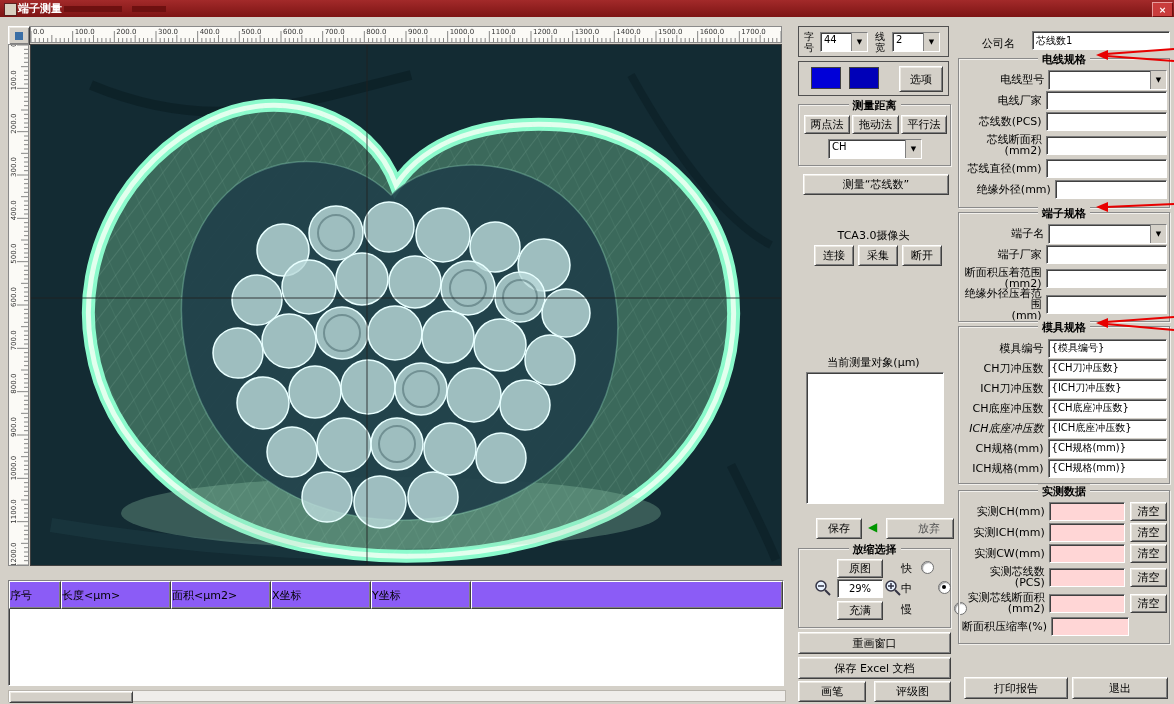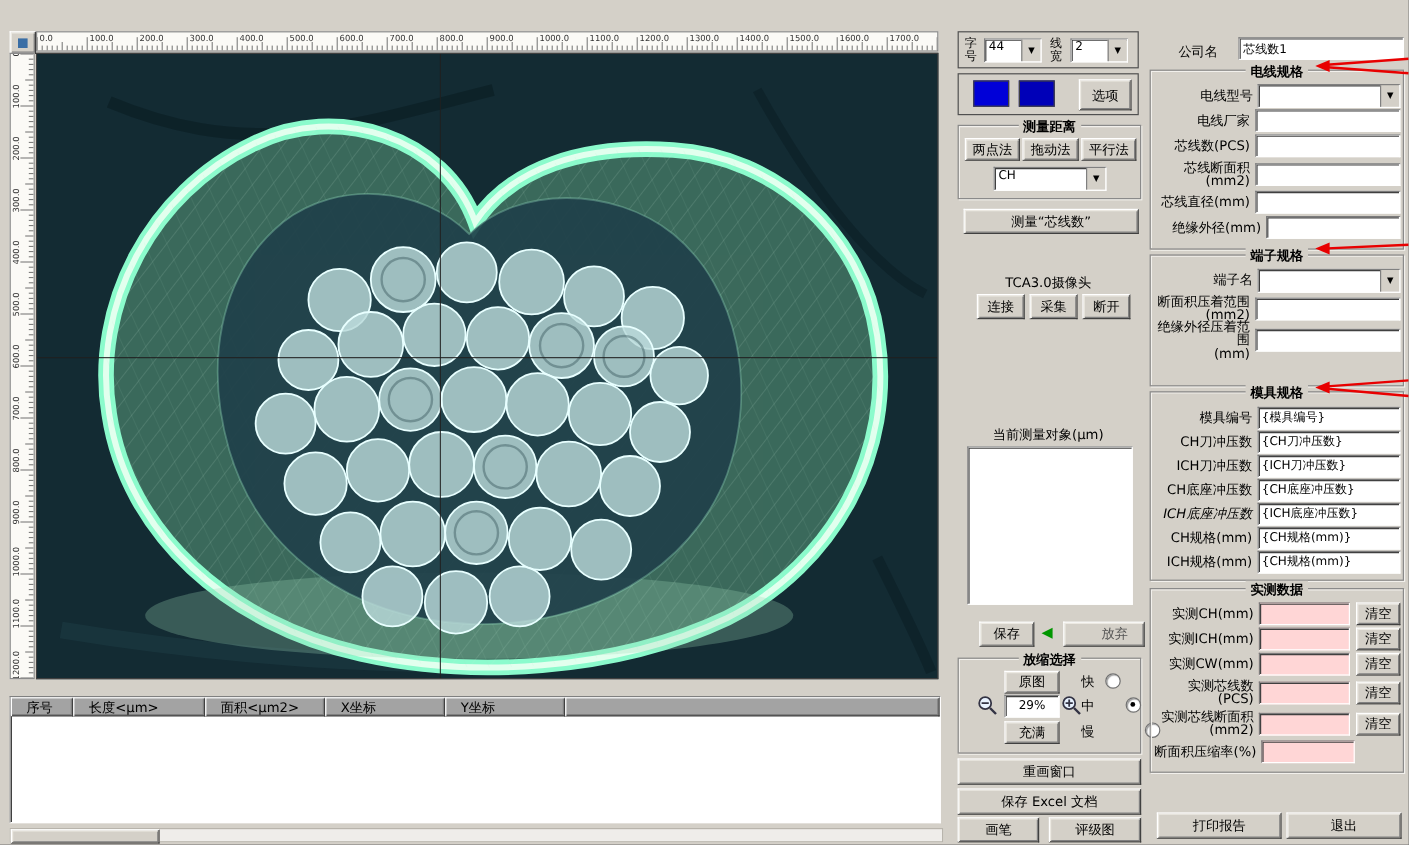--- a/index.html
+++ b/index.html
@@ -26,34 +26,43 @@
   .flab{text-align:right;margin-right:4px;white-space:pre-line;line-height:11px;font-size:11px;}
   .tfield{height:17px;background:#fff;border:1px solid;border-color:#7a7a7a #fff #fff #7a7a7a;
           box-shadow:inset 1px 1px 0 #404040;display:flex;align-items:center;
           padding:0 3px;font-size:10px;overflow:hidden;white-space:nowrap;}
   .pink{background:#ffd6d6;}
   .clearbtn{width:36px;height:17px;margin-left:5px;font-size:11px;}
   .rd{width:11px;height:11px;border-radius:50%;background:#fff;border:1px solid #707070;
       box-shadow:inset 1px 1px 1px #9a9a9a;position:relative;display:inline-block;}
   .rd.on::after{content:"";position:absolute;left:3px;top:3px;width:4px;height:4px;
       border-radius:50%;background:#000;}
-  .hdrcell{background:#a3a3a3;border:1px solid;border-color:#fff #404040 #404040 #fff;
+  .hdrcell{background:#8b5cf6;border:1px solid;border-color:#fff #404040 #404040 #fff;
       box-shadow:inset -1px -1px 0 #808080;display:flex;align-items:center;
-      padding:0 12px;font-size:11px;height:16px;box-sizing:border-box;}
+      padding:0 0;font-size:11px;height:28px;box-sizing:border-box;}
   .titlebar{position:absolute;left:0;top:0;width:1174px;height:17px;
       background:linear-gradient(#a32a2a,#7d1414);display:flex;align-items:center;}
   .titletext{color:#fff;font-weight:bold;font-size:11px;margin-left:18px;}
   .swatch{width:30px;height:22px;border:1px solid #404040;box-sizing:border-box;cursor:pointer;}
   svg text{font-family:"DejaVu Sans",sans-serif;}
 </style>
 </head>
 <body>
 
 <div id="app">
 
+  <div class="titlebar">
+    <div class="abs" style="left:4px;top:3px;width:11px;height:11px;background:#d8d0c0;border:1px solid #5a2020;"></div>
+    <span class="titletext">端子测量</span>
+    <div class="abs" style="left:64px;top:6px;width:58px;height:6px;background:#6e1010;"></div>
+    <div class="abs" style="left:132px;top:6px;width:34px;height:6px;background:#6e1010;"></div>
+    <div class="abs" style="left:1152px;top:2px;width:19px;height:13px;background:#c93c3c;border:1px solid;border-color:#e89a9a #701010 #701010 #e89a9a;color:#fff;font-size:9px;font-weight:bold;display:flex;align-items:center;justify-content:center;cursor:pointer;">
+        <span>×</span>
+      </div>
+  </div>
 
   <div class="abs btn" style="left:8px;top:26px;width:20px;height:17px;">
     <div style="width:8px;height:8px;background:#3a6ea5;"></div>
   </div>
 
   <div class="abs" id="ruler-top" style="left:30px;top:26px;width:752px;height:17px;background:#fbfaf6;border:1px solid #8a8a8a;box-sizing:border-box;"><svg width="750" height="15">
         <line y1="15" y2="4" x1="0" x2="0" stroke="#555" stroke-width="0.7"></line>
         <line y1="15" y2="11" x1="4.166666666666666" x2="4.166666666666666" stroke="#555" stroke-width="0.7"></line>
         <line y1="15" y2="11" x1="8.333333333333332" x2="8.333333333333332" stroke="#555" stroke-width="0.7"></line>
         <line y1="15" y2="11" x1="12.5" x2="12.5" stroke="#555" stroke-width="0.7"></line>
@@ -604,20 +613,24 @@
   <div class="abs grp" style="left:958px;top:212px;width:210px;height:108px;">
     <div class="grp-title">端子规格</div>
     <div id="terminal-fields" style="padding:10px 2px 0 0;">
         <div class="frow" style="height: 21px;">
           <div class="flab" style="width: 86px;">端子名</div>
           <div class="combo" style="width: 118px;">
             <div class="cv"></div>
             <div class="ca">▼</div>
           </div>
         </div>
+        <div class="frow" style="height: 21px;">
+          <div class="flab" style="width: 86px;">端子厂家</div>
+          <div class="tfield" style="width: 118px;"></div>
+        </div>
         <div class="frow" style="height: 26px;">
           <div class="flab" style="width: 86px;">断面积压着范围
 (mm2)</div>
           <div class="tfield" style="width: 118px;"></div>
         </div>
         <div class="frow" style="height: 26px;">
           <div class="flab" style="width: 86px;">绝缘外径压着范围
 (mm)</div>
           <div class="tfield" style="width: 118px;"></div>
         </div>

